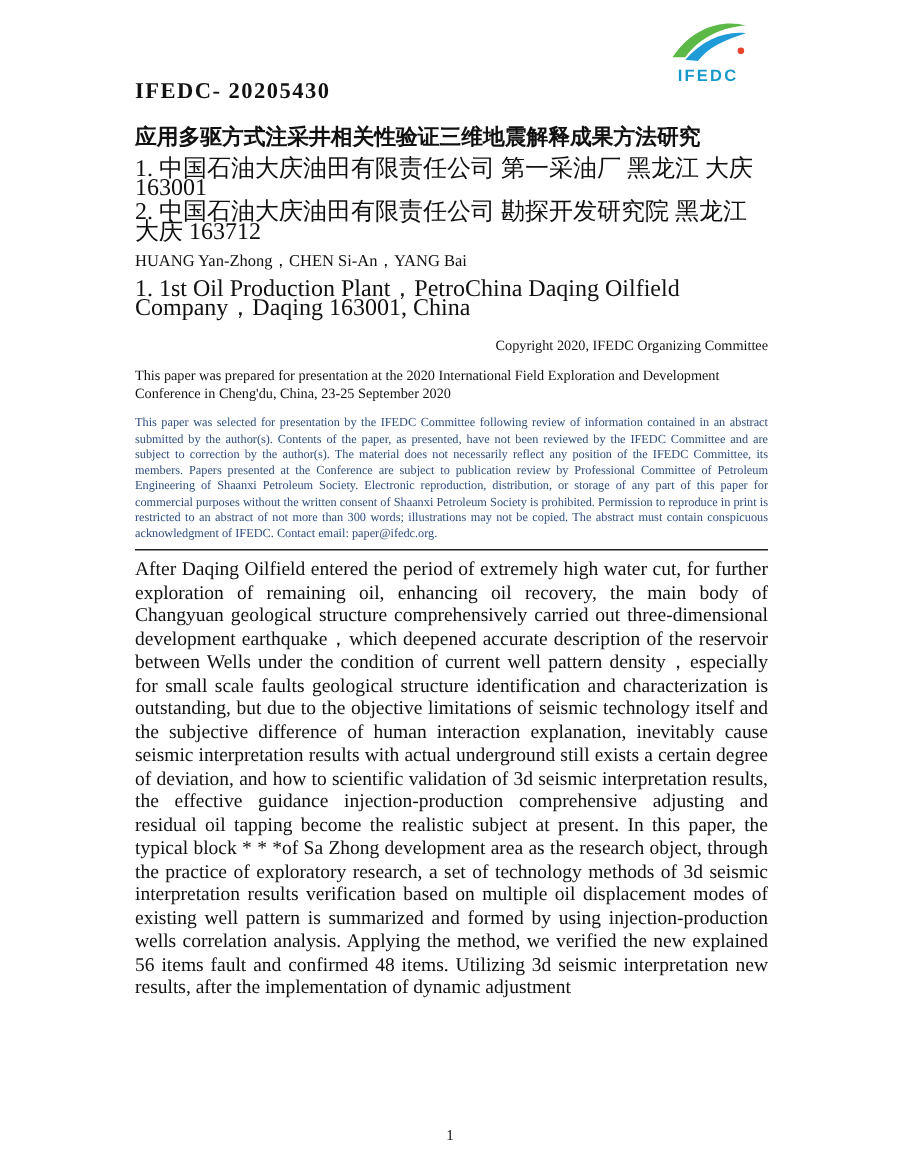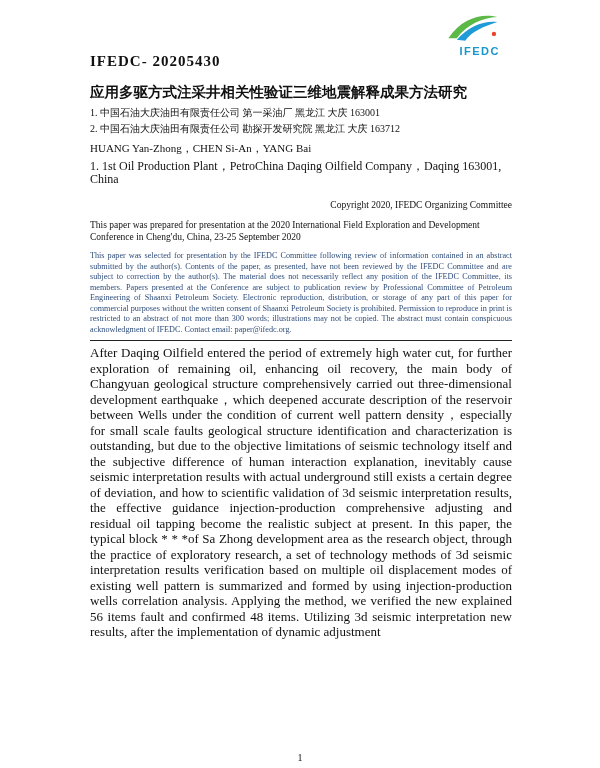--- a/index.html
+++ b/index.html
@@ -28,21 +28,20 @@
     text-align: center;
   }
   .logo svg { display: block; margin: 0 auto; }
   .logo-text {
     font-family: "Liberation Sans", "DejaVu Sans", sans-serif;
     font-size: 11px;
     font-weight: bold;
     letter-spacing: 1.5px;
     color: #1798c9;
     margin-top: 1px;
-    text-align: right;
   }
 
   .paper-number {
     margin-top: 42px;
     font-size: 15px;
     font-weight: bold;
     letter-spacing: 1px;
     line-height: 18px;
   }
   .zh-title {
@@ -51,40 +50,40 @@
     font-weight: bold;
     line-height: 19px;
   }
   .zh-authors {
     margin-top: 6px;
     font-size: 11px;
     line-height: 14px;
   }
   .zh-affil {
     margin-top: 4px;
-    font-size: 10px;
+    font-size: 16px;
     line-height: 13px;
   }
   .zh-affil + .zh-affil { margin-top: 3px; }
 
   .en-title {
     margin-top: 20px;
     font-size: 16px;
     font-weight: bold;
     line-height: 20px;
     text-align: justify;
   }
   .en-authors {
     margin-top: 6px;
     font-size: 11px;
     line-height: 14px;
   }
   .en-affil {
     margin-top: 5px;
-    font-size: 12px;
+    font-size: 16px;
     line-height: 13px;
   }
   .en-affil + .en-affil { margin-top: 3px; }
 
   .copyright {
     margin-top: 13px;
     font-size: 9.5px;
     line-height: 12px;
     text-align: right;
   }

